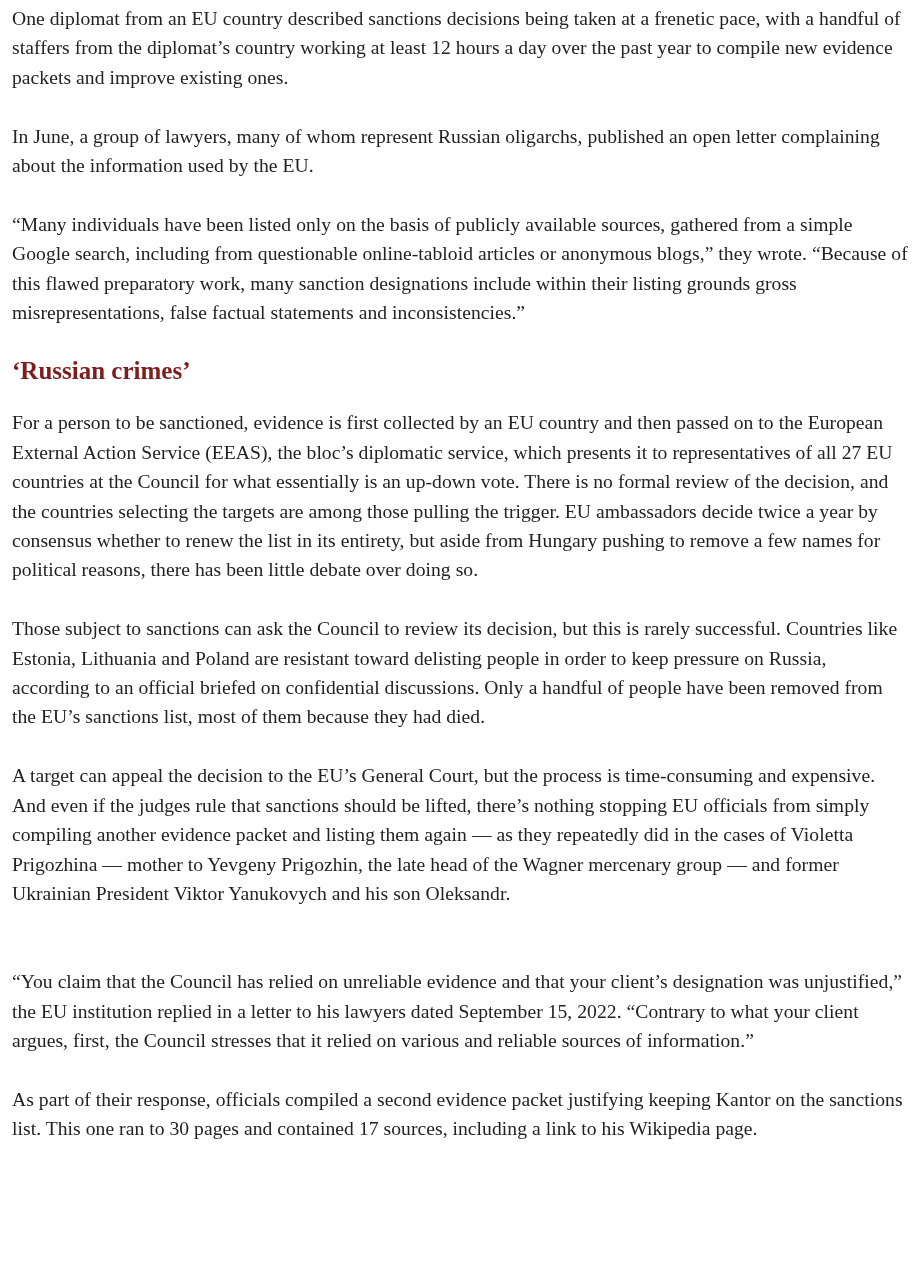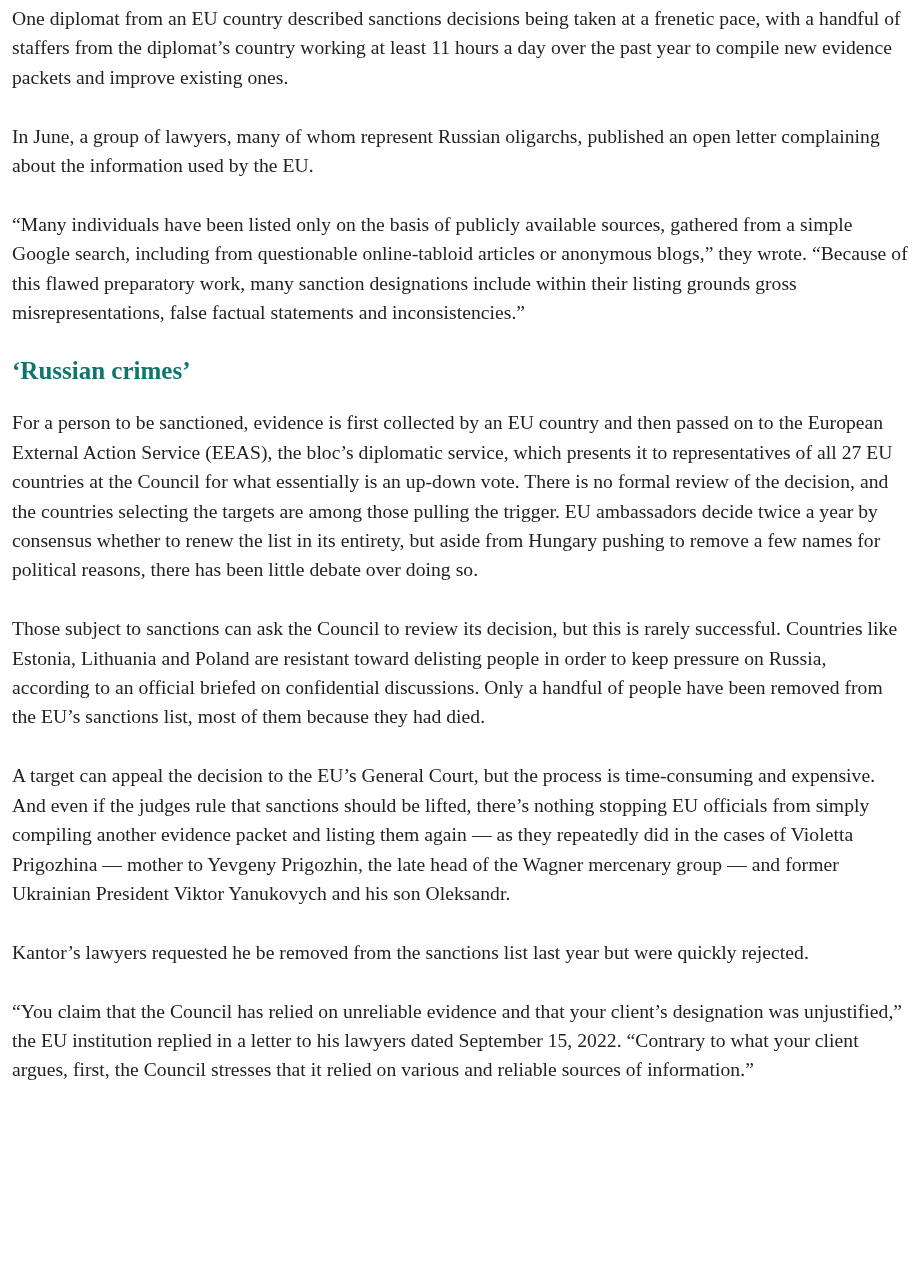--- a/index.html
+++ b/index.html
@@ -1,36 +1,36 @@
 <!DOCTYPE html>
 <html><head>
 <meta charset="utf-8">
 <style>
   html, body { margin: 0; padding: 0; background: #ffffff; }
   body { width: 920px; height: 1280px; overflow: hidden; }
   .article { padding: 0 12px 0 12px; color: #222222; font-family: "DejaVu Serif", "Liberation Serif", serif; }
   .article p { margin: 0; font-family: "Liberation Serif", "DejaVu Serif", serif; font-size: 19.6px; line-height: 29.4px; letter-spacing: 0.05px; }
   .p1 { padding-top: 4px; }
   .gap { height: 29.4px; }
-  .article h2 { margin: 0; font-family: "Liberation Serif", "DejaVu Serif", serif; font-weight: bold; font-size: 25px; line-height: 30px; padding: 7px 0 0 0; height: 52px; color: #0f766e; }
+  .article h2 { margin: 0; font-family: "Liberation Serif", "DejaVu Serif", serif; font-weight: bold; font-size: 25px; line-height: 30px; padding: 7px 0 0 0; height: 52px; color: #7f1d1d; }
 </style>
 </head>
 <body>
 
 <div class="article">
-  <p class="p1">One diplomat from an EU country described sanctions decisions being taken at a frenetic pace, with a handful of staffers from the diplomat’s country working at least 11 hours a day over the past year to compile new evidence packets and improve existing ones.</p>
+  <p class="p1">One diplomat from an EU country described sanctions decisions being taken at a frenetic pace, with a handful of staffers from the diplomat’s country working at least 12 hours a day over the past year to compile new evidence packets and improve existing ones.</p>
   <div class="gap"></div>
   <p>In June, a group of lawyers, many of whom represent Russian oligarchs, published an open letter complaining about the information used by the EU.</p>
   <div class="gap"></div>
   <p>“Many individuals have been listed only on the basis of publicly available sources, gathered from a simple Google search, including from questionable online-tabloid articles or anonymous blogs,” they wrote. “Because of this flawed preparatory work, many sanction designations include within their listing grounds gross misrepresentations, false factual statements and inconsistencies.”</p>
   <div class="gap" style="height:22px"></div>
   <h2>‘Russian crimes’</h2>
   <p>For a person to be sanctioned, evidence is first collected by an EU  country and then passed on to the European External Action Service (EEAS), the bloc’s diplomatic service, which presents it to representatives of all 27 EU countries at the Council for what essentially is an up-down vote. There is no formal review of the decision, and the countries selecting the targets are among those pulling the trigger. EU ambassadors decide twice a year by consensus whether to renew the list in its entirety, but aside from Hungary pushing to remove a few names for political reasons, there has been little debate over doing so.</p>
   <div class="gap"></div>
   <p>Those subject to sanctions can ask the Council to review its decision, but this is rarely successful. Countries like Estonia, Lithuania and Poland are resistant toward delisting people in order to keep pressure on Russia, according to an official briefed on confidential discussions. Only a handful of people have been removed from the EU’s sanctions list, most of them because they had died.</p>
   <div class="gap"></div>
   <p>A target can appeal the decision to the EU’s General Court, but the process is time-consuming and expensive. And even if the judges rule that sanctions should be lifted, there’s nothing stopping EU officials from simply compiling another evidence packet and listing them again — as they repeatedly did in the cases of  Violetta Prigozhina — mother to Yevgeny Prigozhin, the late head of the Wagner mercenary group — and former Ukrainian President Viktor Yanukovych and his son Oleksandr.</p>
   <div class="gap"></div>
-  <p>Kantor’s lawyers requested he be removed from the sanctions list last year but were quickly rejected.</p>
   <div class="gap"></div>
   <p>“You claim that the Council has relied on unreliable evidence and that your client’s designation was unjustified,” the EU institution replied in a letter to his lawyers dated September 15, 2022. “Contrary to what your client argues, first, the Council stresses that it relied on various and reliable sources of information.”</p>
   <div class="gap"></div>
+  <p>As part of their response, officials compiled a second evidence packet justifying keeping Kantor on the sanctions list. This one ran to 30 pages and contained 17 sources, including a link to his Wikipedia page.</p>
 </div>
 
 </body></html>

